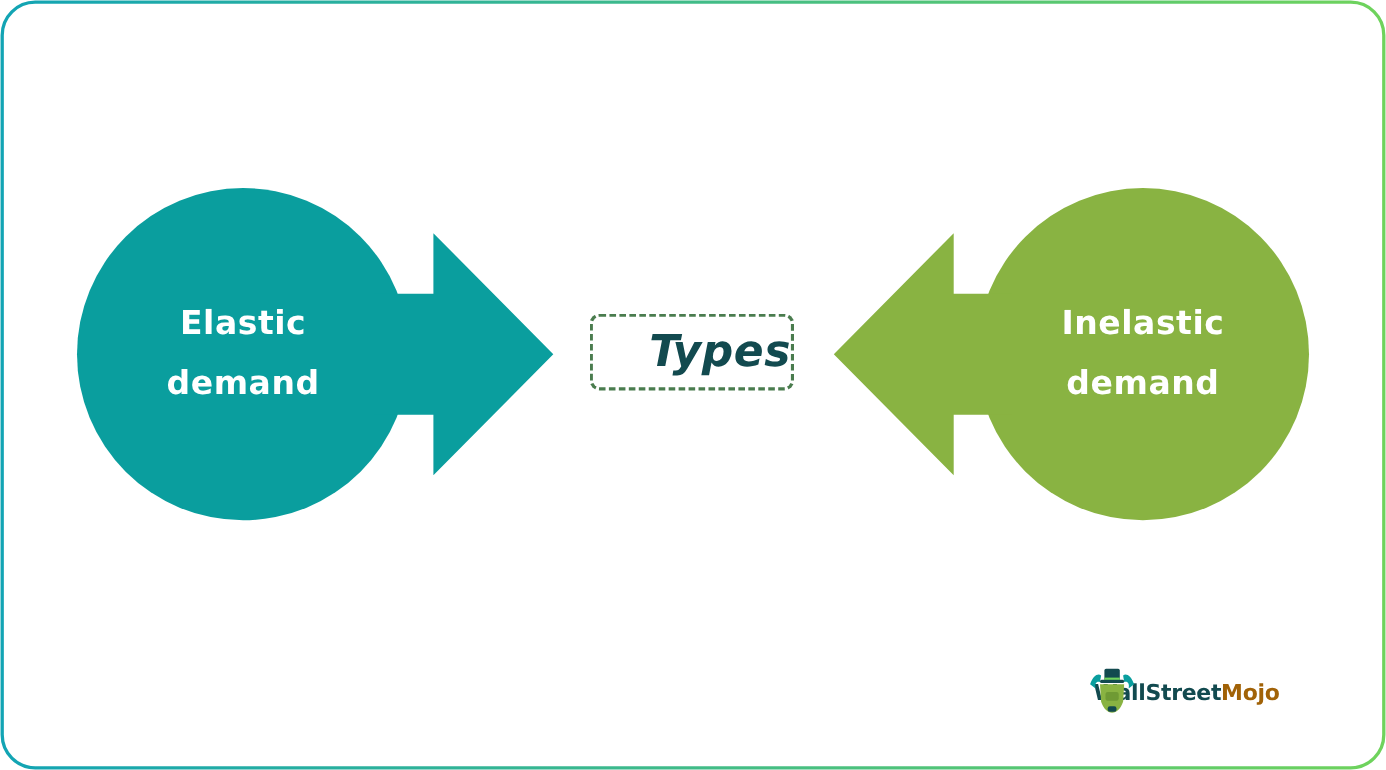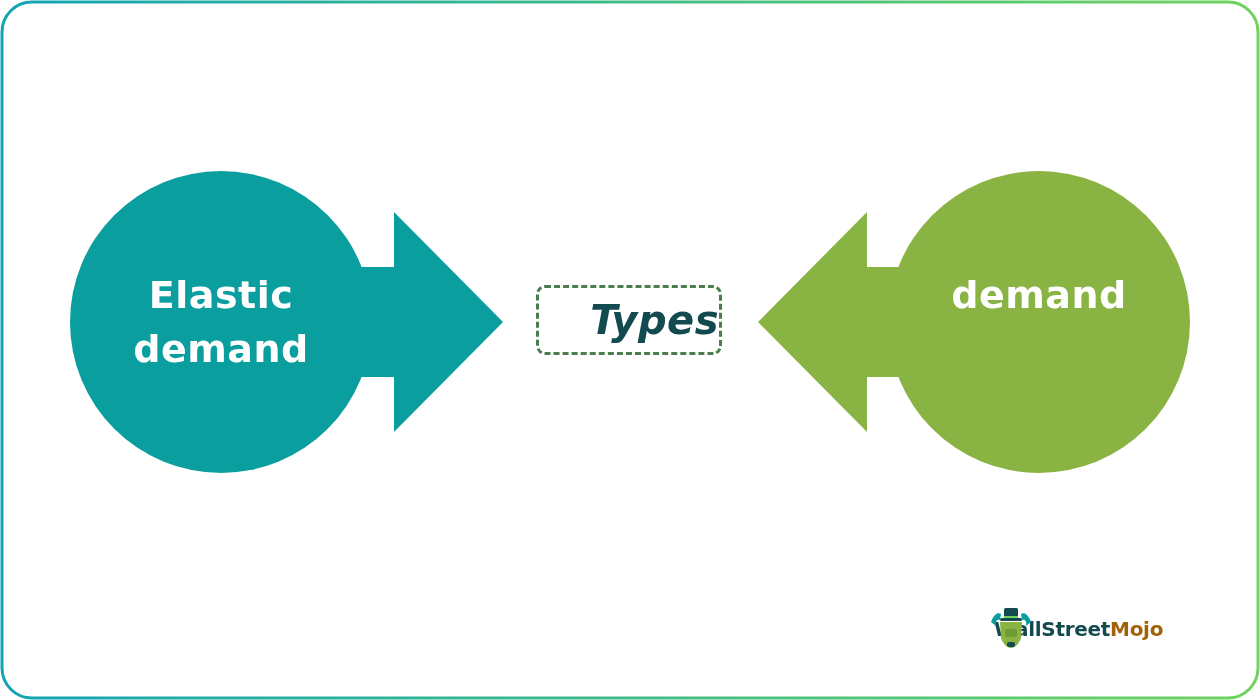--- a/index.html
+++ b/index.html
@@ -14,21 +14,21 @@
       position: absolute;
       left: 0; top: 0;
       width: 1260px; height: 700px;
     }
     .frame svg { position: absolute; left: 0; top: 0; }
     .shape-label {
       position: absolute;
       color: #ffffff;
       font-family: "DejaVu Sans", sans-serif;
       font-weight: bold;
-      font-size: 38px;
+      font-size: 30px;
       line-height: 54px;
       text-align: center;
       letter-spacing: 0.5px;
     }
     .left-label { left: 101px; top: 268px; width: 240px; }
     .right-label { left: 919px; top: 268px; width: 240px; }
     .types-box {
       position: absolute;
       left: 536px; top: 285px;
       width: 186px; height: 70px;
@@ -87,20 +87,21 @@
       <polygon points="920,267 867,267 867,212 758,322 867,432 867,377 920,377" fill="#89b342"></polygon>
     </g>
   </svg>
 
   <div class="shape-label left-label">
     <div>Elastic</div>
     <div>demand</div>
   </div>
 
   <div class="shape-label right-label">
+    <div>Inelastic</div>
     <div>demand</div>
   </div>
 
   <div class="types-box">
     <span class="types-label">Types</span>
   </div>
 
   <div class="logo">
     <svg width="46" height="46" viewBox="0 0 46 46">
       <path d="M3,16 C6,8 10,6 13,8 L12,14 C9,13 7,15 8,20 Z" fill="#0a9e9e"></path>

